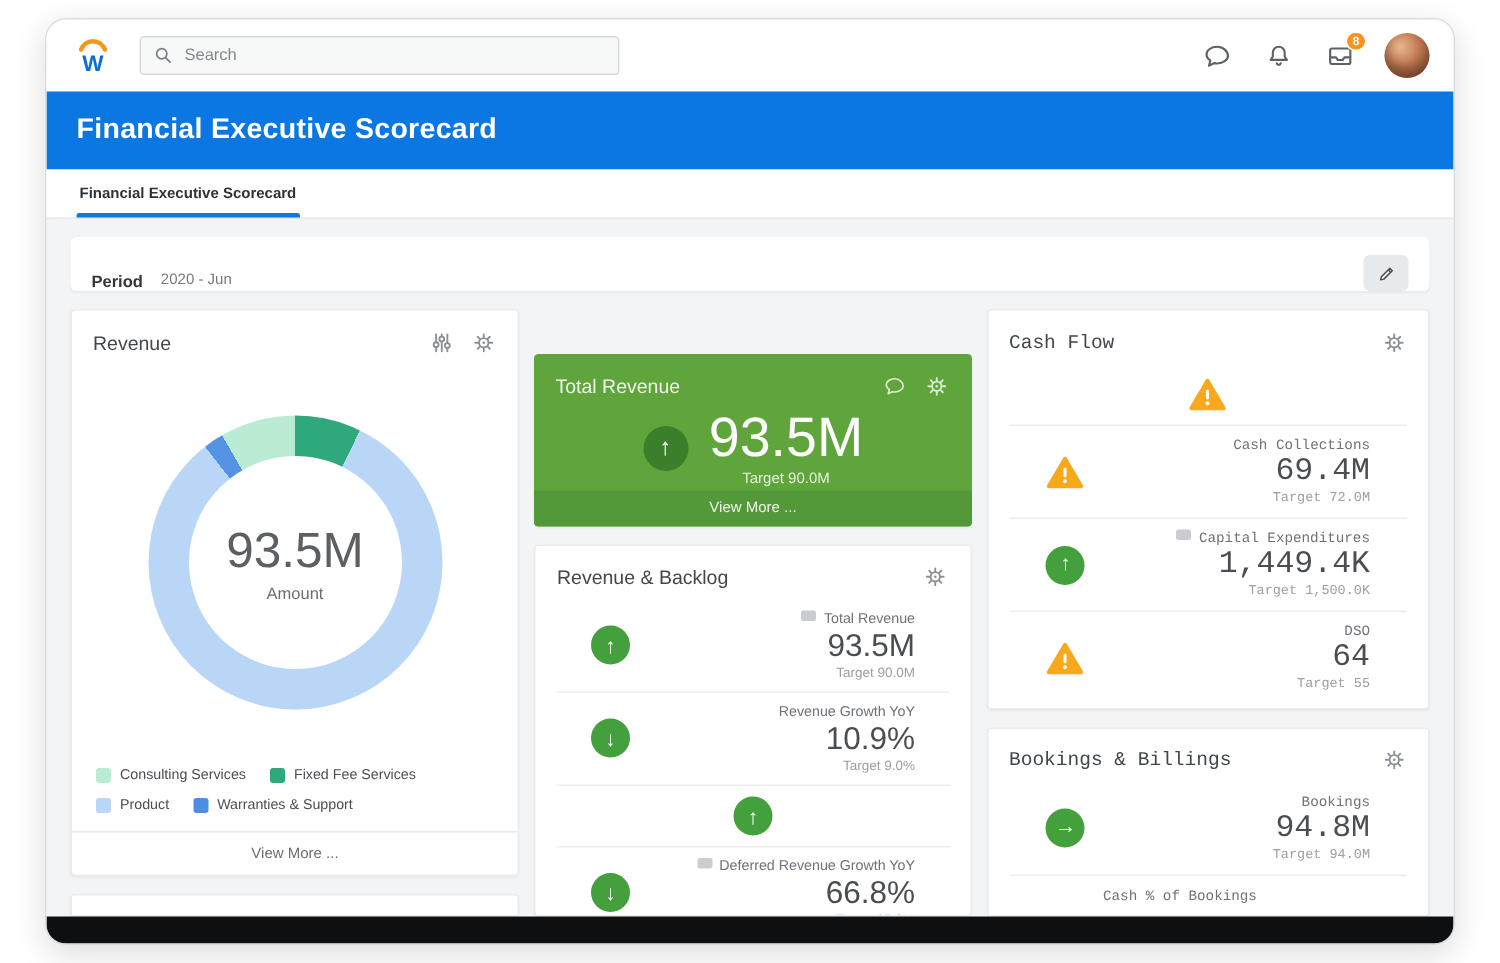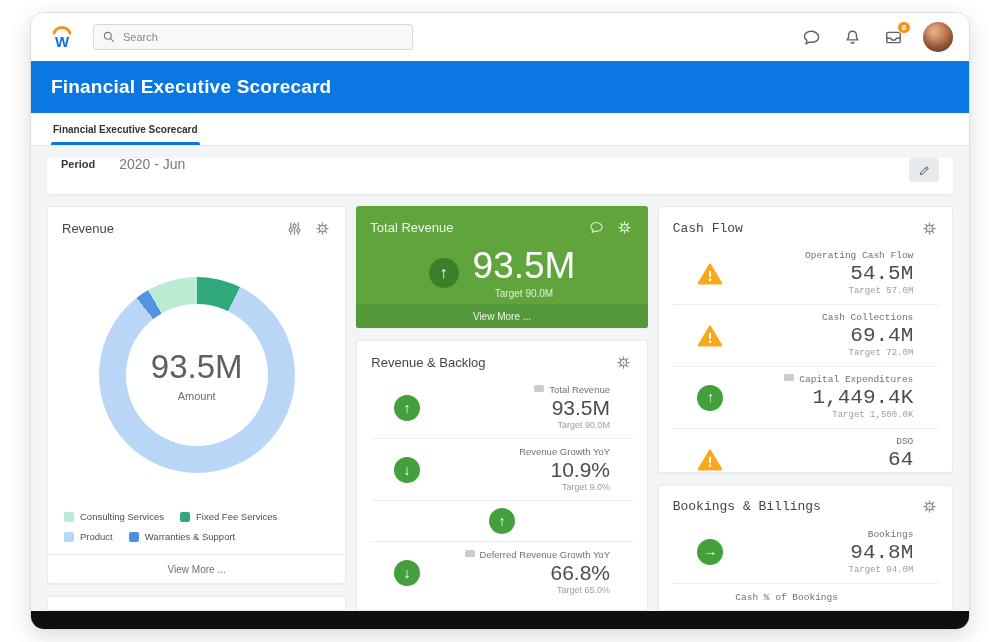--- a/index.html
+++ b/index.html
@@ -40,30 +40,30 @@
   .tabbar { height:33px; background:#fff; border-bottom:1px solid #e4e7ea;
     display:flex; align-items:stretch; padding:0 20px; flex:0 0 auto; }
   .tab { position:relative; display:flex; align-items:center; font-size:10px; font-weight:bold;
     color:#2e3337; cursor:pointer; padding:0 2px; }
   .tab::after { content:""; position:absolute; left:0; right:0; bottom:0; height:3px;
     background:#0B77E2; border-radius:2px 2px 0 0; }
 
   
   .content { flex:1 1 auto; background:#f3f4f5; padding:12px 16px 0; overflow:hidden; }
   .periodbar { height:36px; background:#fff; border-radius:4px; box-shadow:0 1px 2px rgba(0,0,0,.05);
-    display:flex; align-items:flex-start; padding:0 14px; margin-bottom:12px;gap:12px; }
+    display:flex; align-items:flex-end; padding:0 14px; margin-bottom:12px; }
   .periodbar .plabel { font-size:11px; font-weight:bold; color:#33373b; }
-  .periodbar .pvalue { font-size:14px; color:#75797d; margin-left:12px; position:relative; top:-2px; }
+  .periodbar .pvalue { font-size:10px; color:#75797d; margin-left:12px; position:relative; top:-2px; }
   .editbtn { margin-left:auto; width:30px; height:24px; background:#e7eaed; border:none;
     border-radius:4px; color:#4a4f54; display:flex; align-items:center; justify-content:center; cursor:pointer; }
   .editbtn svg { width:13px; height:13px; }
 
   .cards { display:flex; gap:10px; height:calc(100% - 48px); align-items:stretch; }
   .col { display:flex; flex-direction:column; gap:12px; }
-  .col1 { width:300px;justify-content:flex-end; } .col2 { width:292px; } .col3 { width:296px;font-family:Liberation Mono, monospace; }
+  .col1 { width:300px;justify-content:flex-end; } .col2 { width:292px;margin-top:30px; } .col3 { width:296px;font-family:Liberation Mono, monospace; }
 
   .card { background:#fff; border:1px solid #e9ebed; border-radius:3px;
     box-shadow:0 1px 2px rgba(0,0,0,.05); display:flex; flex-direction:column; overflow:hidden; }
   .card-head { display:flex; align-items:center; padding:12px 14px 6px; }
   .card-title { font-size:13px; color:#42474c; }
   .head-icons { margin-left:auto; display:flex; gap:10px; align-items:center; }
   .icbtn { background:none; border:none; color:#8b9095; cursor:pointer; width:18px; height:18px;
     display:flex; align-items:center; justify-content:center; padding:0; }
   .icbtn svg { width:15px; height:15px; }
 
@@ -357,25 +357,20 @@
                     <use href="#i-gear"></use>
                   </svg>
               </button>
             </span>
           </div>
           <div class="kpi-list">
             <div class="kpi-row">
               <svg class="warn">
                   <use href="#i-warning"></use>
                 </svg>
-              <span class="kpi-col">
-                <div class="kpi-label"><span>Operating Cash Flow</span></div>
-                <div class="kpi-value">54.5M</div>
-                <div class="kpi-target">Target  57.0M</div>
-              </span>
             </div>
             <div class="kpi-row">
               <svg class="warn">
                   <use href="#i-warning"></use>
                 </svg>
               <span class="kpi-col">
                 <div class="kpi-label"><span>Cash Collections</span></div>
                 <div class="kpi-value">69.4M</div>
                 <div class="kpi-target">Target  72.0M</div>
               </span>

